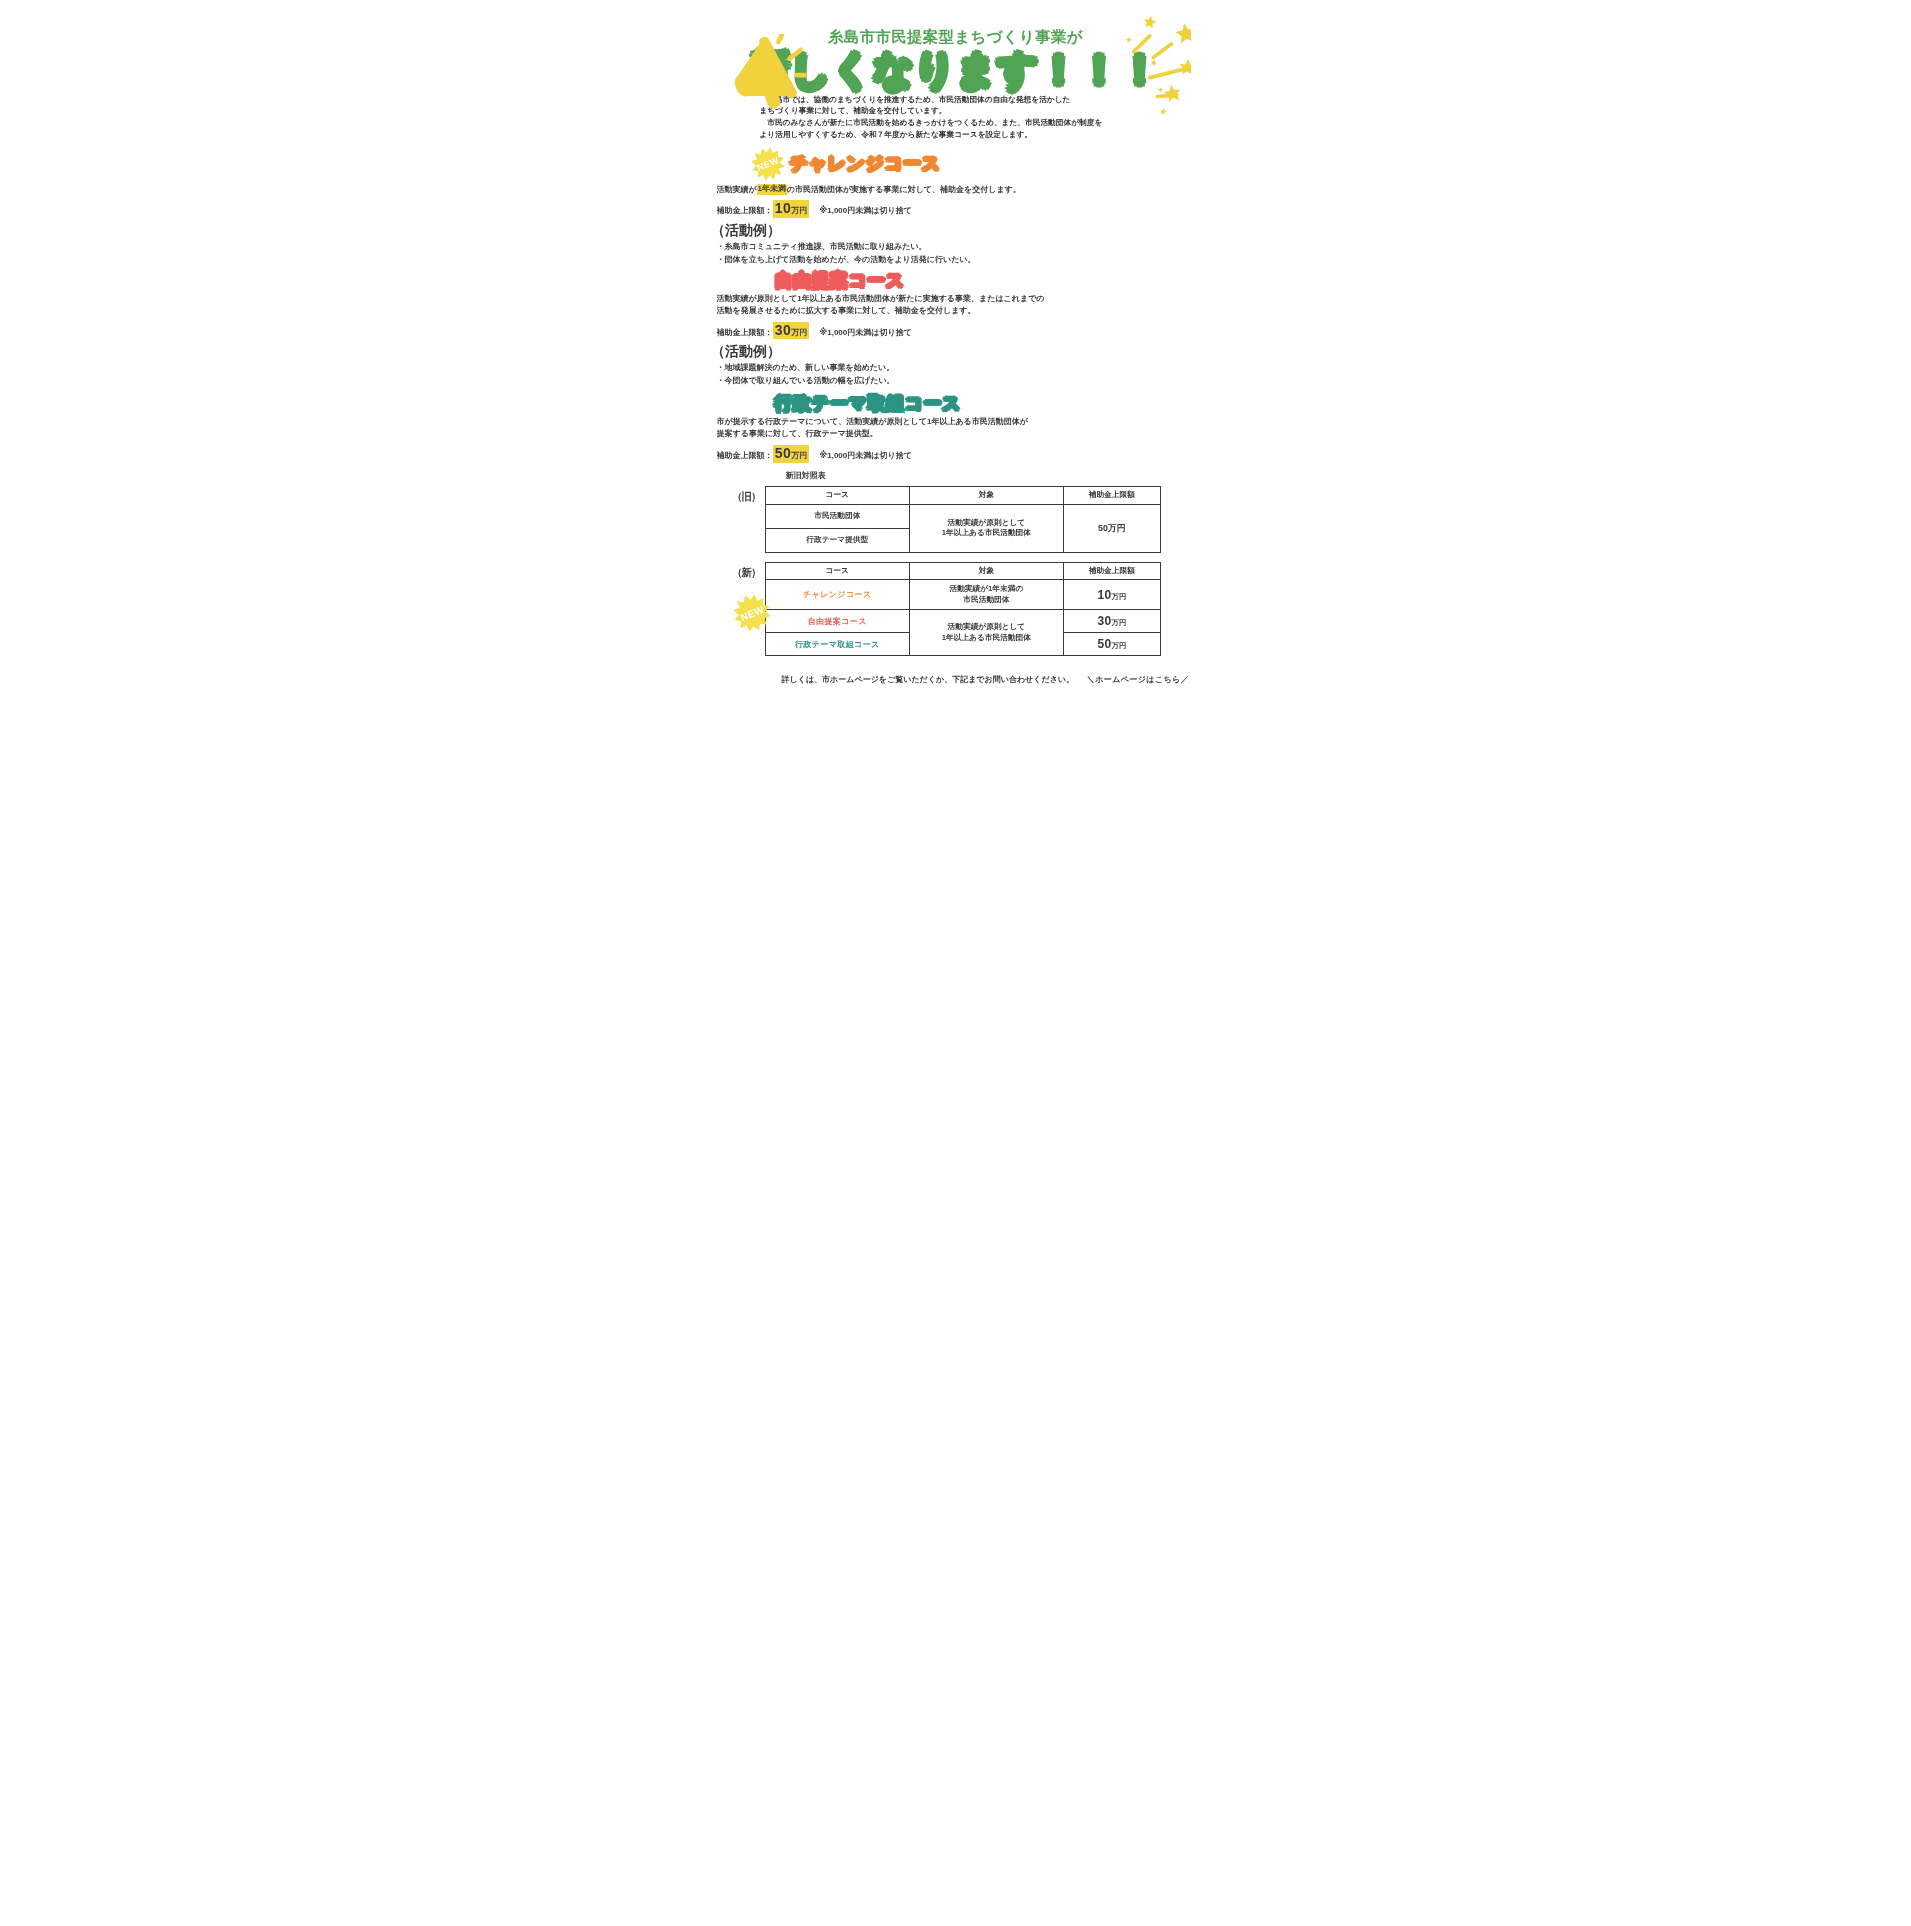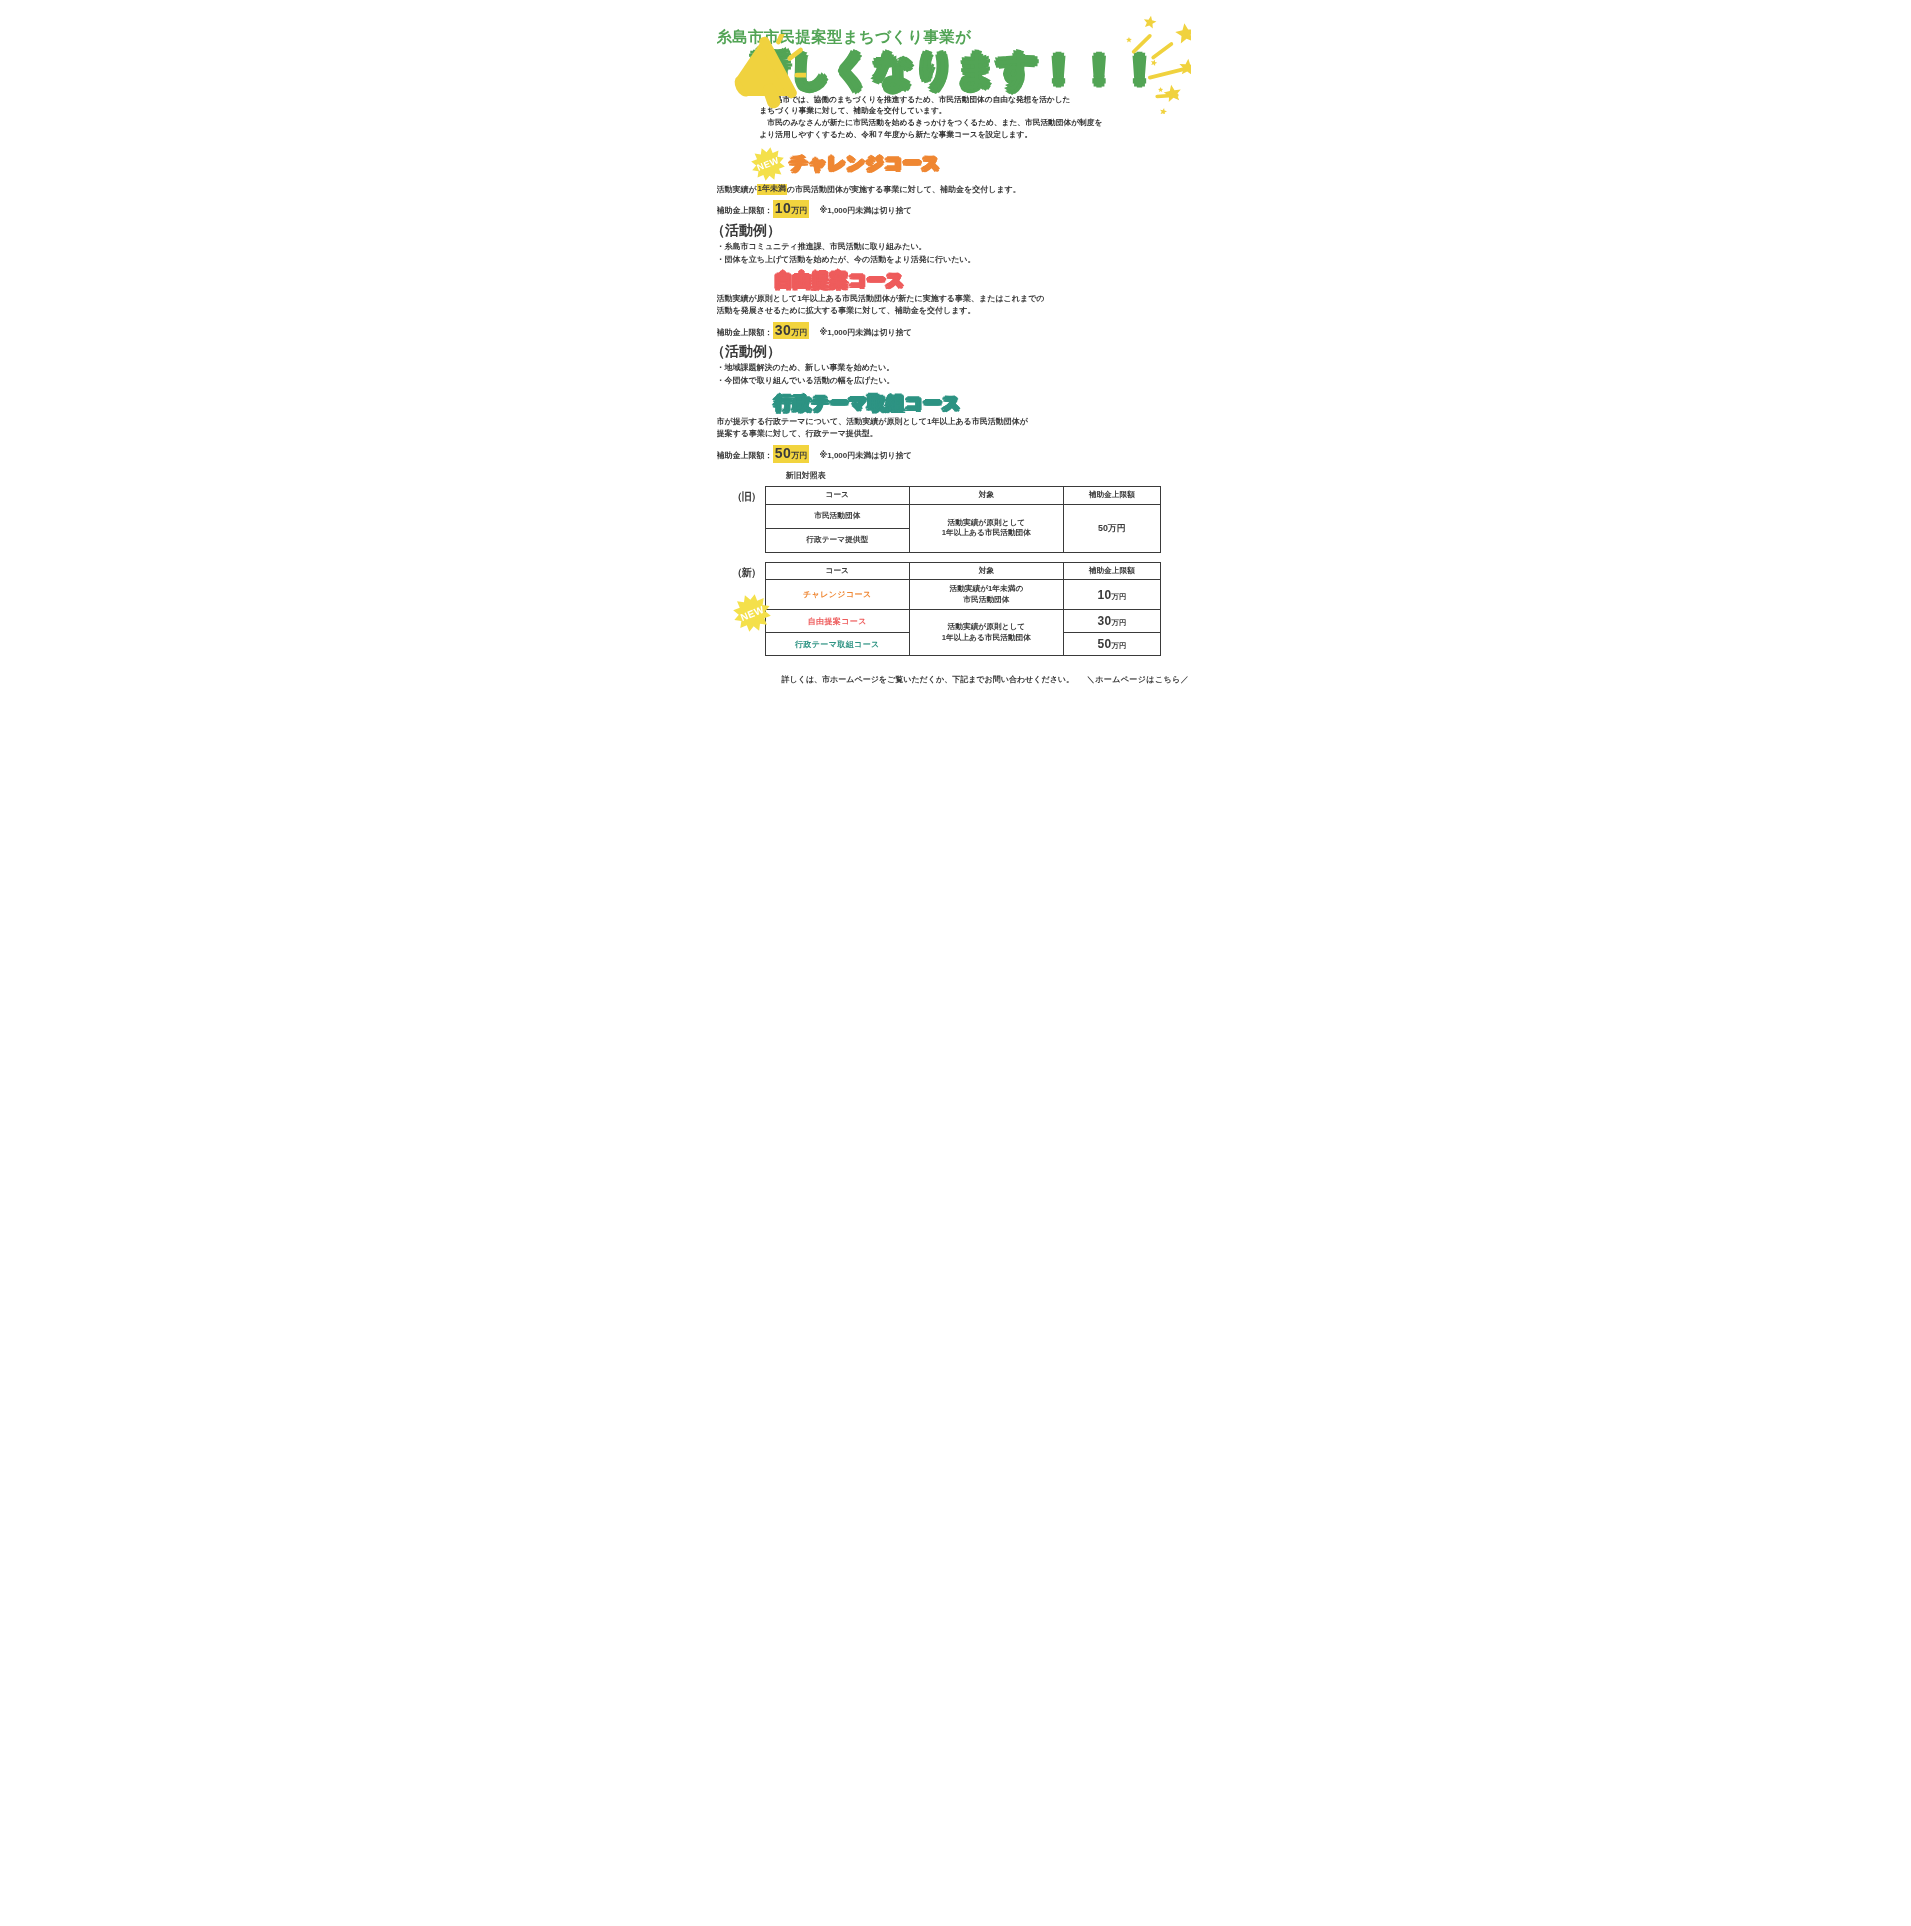--- a/index.html
+++ b/index.html
@@ -8,21 +8,21 @@
   }
   *{box-sizing:border-box;margin:0;padding:0}
   html,body{background:#fff}
   body{font-family:"Liberation Sans","DejaVu Sans",sans-serif;color:var(--ink)}
   .page{position:relative;width:478px;height:686px;margin:0 auto;background:#fff;overflow:hidden}
 
   
   .header{position:relative;height:89px}
   .megaphone{position:absolute;left:10px;top:34px;width:79px;height:79px}
   .stars{position:absolute;right:3.1px;top:13px;width:81px;height:101px}
-  .title-top{padding-top:27px;text-align:left;font-size:15.4px;font-weight:900;color:var(--green);letter-spacing:0.4px}
+  .title-top{padding-top:27px;text-align:center;font-size:15.4px;font-weight:900;color:var(--green);letter-spacing:0.4px}
   .title-main{
     text-align:center;font-size:39px;font-weight:900;line-height:1.12;color:var(--green);
     letter-spacing:1.5px;-webkit-text-stroke:2.7px #fff;paint-order:stroke fill;
     text-shadow:3.9px 0 0 var(--green),-3.9px 0 0 var(--green),0 3.9px 0 var(--green),0 -3.9px 0 var(--green),
       2.7px 2.7px 0 var(--green),-2.7px 2.7px 0 var(--green),2.7px -2.7px 0 var(--green),-2.7px -2.7px 0 var(--green);
   }
 
   
   .intro{margin:4.6px 15.4px 0 43px;font-size:7.7px;line-height:1.52;font-weight:600;color:#333}
 

